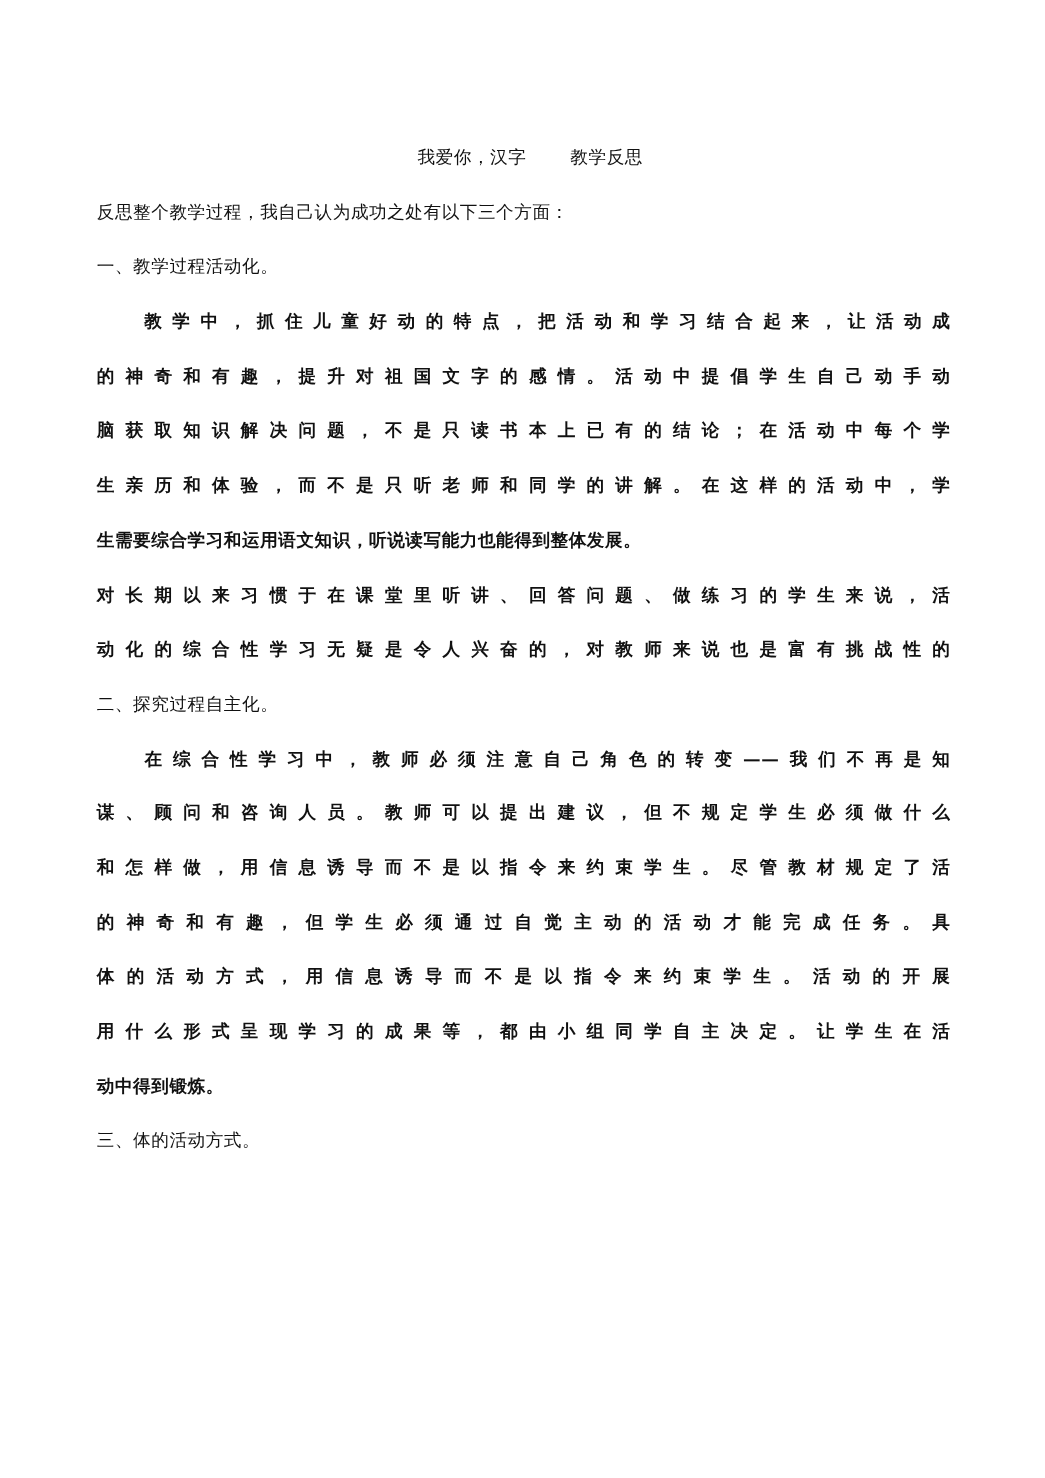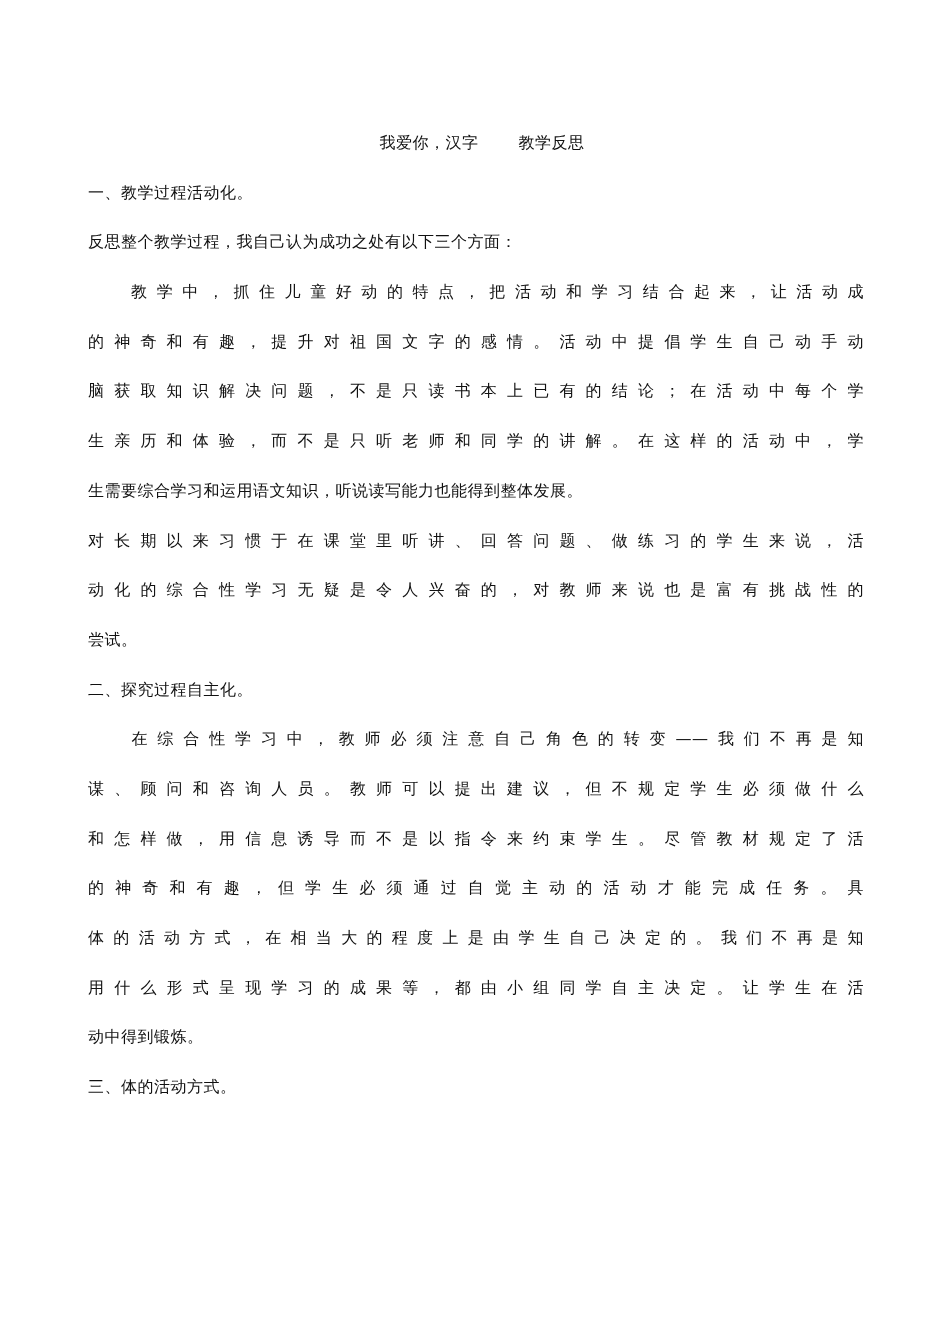--- a/index.html
+++ b/index.html
@@ -33,58 +33,58 @@
       text-align: center;
       padding-left: 12px;
     }
     .title .gap {
       display: inline-block;
       width: 40px;
     }
     .para .line {
       text-align: justify;
       text-align-last: justify;
+      font-weight: bold;
     }
     .para .line.last {
       text-align-last: left;
     }
     .indent {
       display: inline-block;
       width: 34px;
     }
   </style>
 </head>
 <body>
 
 <div class="page">
 
   <div class="line title">
     <span>我爱你，汉字</span><span class="gap"></span><span>教学反思</span>
   </div>
 
+  <div class="line">反思整个教学过程，我自己认为成功之处有以下三个方面：</div>
+
   <div class="line">一、教学过程活动化。</div>
-
-  <div class="line">反思整个教学过程，我自己认为成功之处有以下三个方面：</div>
   <div class="para">
     <div class="line"><span class="indent"></span><span>教学中，抓住儿童好动的特点，把活动和学习结合起来，让活动成</span></div>
     <div class="line">的神奇和有趣，提升对祖国文字的感情。活动中提倡学生自己动手动</div>
     <div class="line">脑获取知识解决问题，不是只读书本上已有的结论；在活动中每个学</div>
     <div class="line">生亲历和体验，而不是只听老师和同学的讲解。在这样的活动中，学</div>
     <div class="line last">生需要综合学习和运用语文知识，听说读写能力也能得到整体发展。</div>
     <div class="line">对长期以来习惯于在课堂里听讲、回答问题、做练习的学生来说，活</div>
     <div class="line">动化的综合性学习无疑是令人兴奋的，对教师来说也是富有挑战性的</div>
-    <div class="line last">尝试。</div>
   </div>
 
   <div class="line">二、探究过程自主化。</div>
   <div class="para">
     <div class="line"><span class="indent"></span><span>在综合性学习中，教师必须注意自己角色的转变——我们不再是知</span></div>
     <div class="line">谋、顾问和咨询人员。教师可以提出建议，但不规定学生必须做什么</div>
     <div class="line">和怎样做，用信息诱导而不是以指令来约束学生。尽管教材规定了活</div>
     <div class="line">的神奇和有趣，但学生必须通过自觉主动的活动才能完成任务。具</div>
-    <div class="line">体的活动方式，在相当大的程度上是由学生自己决定的。我们不再是知</div>
+    <div class="line">体的活动方式，用信息诱导而不是以指令来约束学生。活动的开展</div>
     <div class="line">用什么形式呈现学习的成果等，都由小组同学自主决定。让学生在活</div>
     <div class="line last">动中得到锻炼。</div>
   </div>
 
   <div class="line">三、体的活动方式。</div>
 
 </div>
 
 </body></html>

